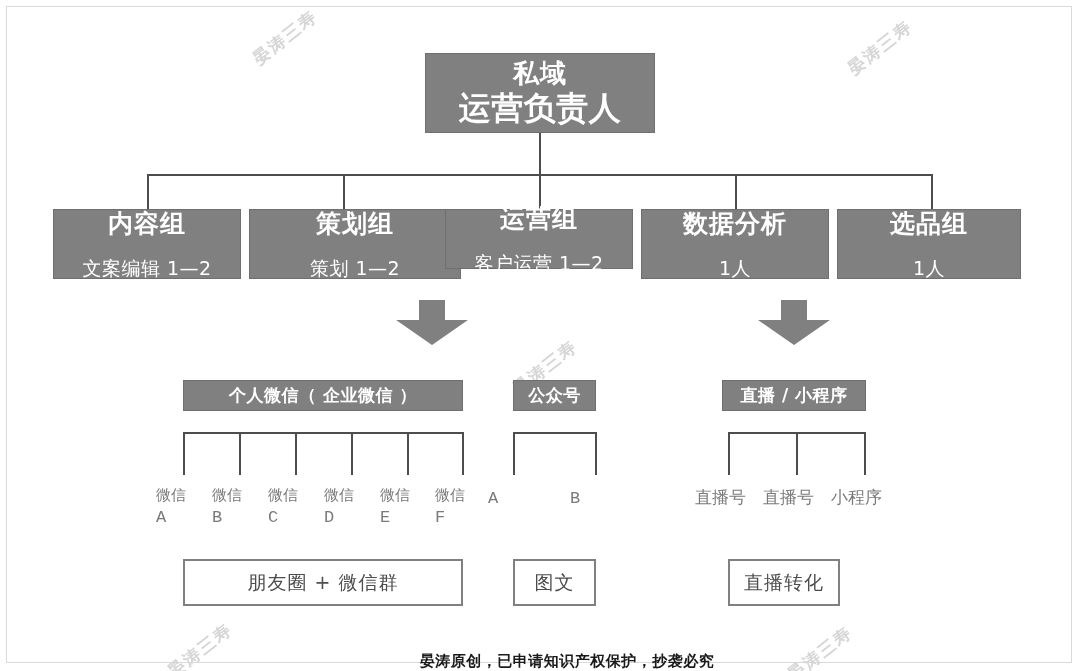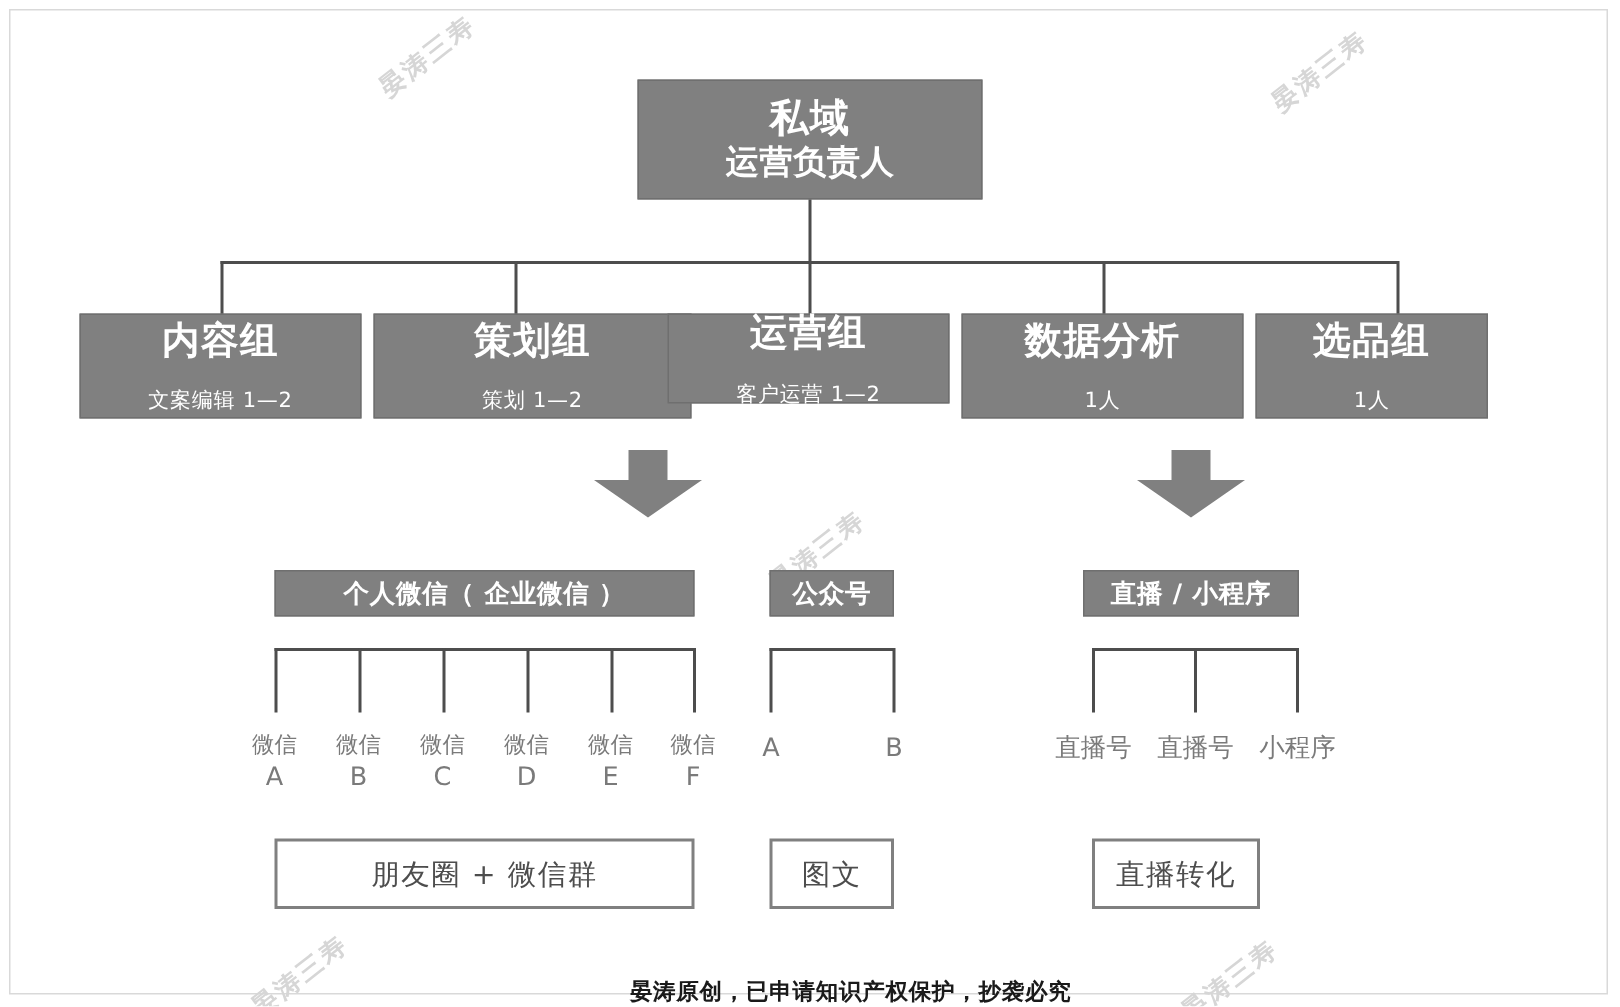--- a/index.html
+++ b/index.html
@@ -42,27 +42,27 @@
     justify-content: center;
     text-align: center;
     line-height: 1.18;
   }
   .gbox .t1 {
     font-size: 25px;
     font-weight: 700;
     letter-spacing: 1px;
   }
   .gbox .t2 {
-    font-size: 14px;
+    font-size: 19px;
     font-weight: 400;
     letter-spacing: 0.5px;
     margin-top: 18px;
   }
   .root-box .t1 { font-size: 26px; font-weight: 700; }
-  .root-box .t2 { font-size: 22px; font-weight: 700; margin-top: 2px; }
+  .root-box .t2 { font-size: 32px; font-weight: 700; margin-top: 2px; }
 
   
   .pill {
     background: #808080;
     border: 1px solid #6f6f6f;
     color: #ffffff;
     display: flex;
     align-items: center;
     justify-content: center;
     font-size: 17px;
@@ -84,23 +84,24 @@
     letter-spacing: 1px;
   }
 
   
   .vline { background: #4d4d4d; width: 2px; }
   .hline { background: #4d4d4d; height: 2px; }
 
   
   .leaf {
     color: #7a7a7a;
-    text-align: center;
+    text-align: left;
     font-size: 15px;
     line-height: 1.32;
+    font-family: Liberation Mono, monospace;
   }
   .leaf .lb { font-size: 17px; }
 
   
   .arrow { position: absolute; }
 
   
   .wm {
     position: absolute;
     color: #d6d6d6;
@@ -165,21 +166,21 @@
   <div class="abs gbox" style="left:445px; top:209px; width:188px; height:60px;">
     <div class="t1">运营组</div>
     <div class="t2">客户运营 1—2</div>
   </div>
 
   <div class="abs gbox" style="left:641px; top:209px; width:188px; height:70px;">
     <div class="t1">数据分析</div>
     <div class="t2">1人</div>
   </div>
 
-  <div class="abs gbox" style="left:837px; top:209px; width:155px; height:70px;">
+  <div class="abs gbox" style="left:837px; top:209px; width:184px; height:70px;">
     <div class="t1">选品组</div>
     <div class="t2">1人</div>
   </div>
 
   <div class="arrow" style="left:395px; top:300px;">
     <svg width="74" height="46" viewBox="0 0 74 46" xmlns="http://www.w3.org/2000/svg">
       <polygon points="24,0 50,0 50,20 73,20 37,45 1,20 24,20" fill="#808080"></polygon>
     </svg>
   </div>
   <div class="arrow" style="left:757px; top:300px;">

